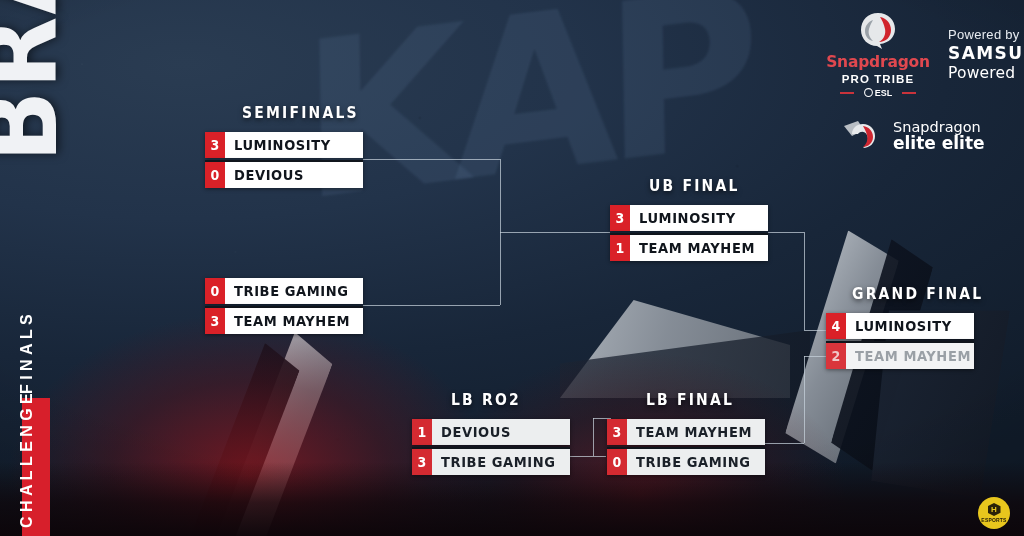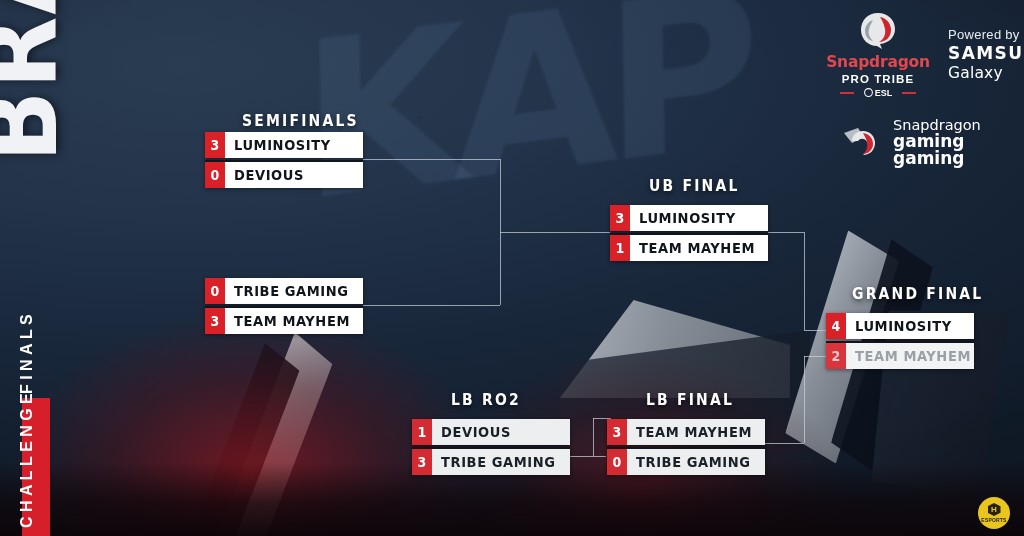--- a/index.html
+++ b/index.html
@@ -171,21 +171,21 @@
 
   <div class="ln h" style="left:570px;top:456px;width:36px;"></div>
   <div class="ln v" style="left:593px;top:418px;height:38px;"></div>
   <div class="ln h" style="left:593px;top:418px;width:18px;"></div>
 
   <div class="ln h" style="left:765px;top:443px;width:39px;"></div>
   <div class="ln v" style="left:804px;top:356px;height:87px;"></div>
   <div class="ln h" style="left:804px;top:356px;width:22px;"></div>
 
   <div class="match" style="left:205px;top:104px;">
-    <div class="match-title" style="left:37px;top:8px;">SEMIFINALS</div>
+    <div class="match-title" style="left:37px;top:0;">SEMIFINALS</div>
     <div class="row" style="left:0;top:28px;width:158px;">
       <div class="score">3</div>
       <div class="team">LUMINOSITY</div>
     </div>
     <div class="row sep" style="left:0;top:56px;width:158px;">
       <div class="score">0</div>
       <div class="team">DEVIOUS</div>
     </div>
   </div>
 
@@ -267,35 +267,35 @@
           </svg>
           <span>ESL</span>
         </div>
         <div class="sd-eslbar"></div>
       </div>
     </div>
     <div class="sd-divider"></div>
     <div class="sps-right">
       <div class="pw-by">Powered by</div>
       <div class="samsung">SAMSUNG</div>
-      <div class="galaxy">Galaxy</div>
+      <div class="galaxy">Powered</div>
     </div>
   </div>
 
   <div class="eg-wrap">
     <div class="eg-mark">
       <svg viewBox="0 0 42 36" width="42" height="36" aria-hidden="true">
         <path d="M2 8 L16 3 L22 12 L10 18 Z" fill="#b9bec4"></path>
         <path d="M10 16 C10 10 15 6 21 6 C28 6 33 11 33 18 C33 25 28 30 21 30 C26 26 27 21 25 17 C23 13 18 13 16 16 Z" fill="#e7e9eb"></path>
         <path d="M21 8 C27 9 31 13 31 19 C31 25 26 29 21 29 C25 26 26 21 25 17 C24 13 22 10 21 8 Z" fill="#cf2630"></path>
       </svg>
     </div>
     <div class="eg-text">
       <span class="eg-1">Snapdragon</span>
-      <span class="eg-2">gaming gaming</span>
+      <span class="eg-2">elite elite</span>
     </div>
   </div>
 
   <div class="esb">
     <div class="esb-hex">
       <span class="esb-h">H</span>
     </div>
     <div class="esb-t">ESPORTS</div>
   </div>
 

